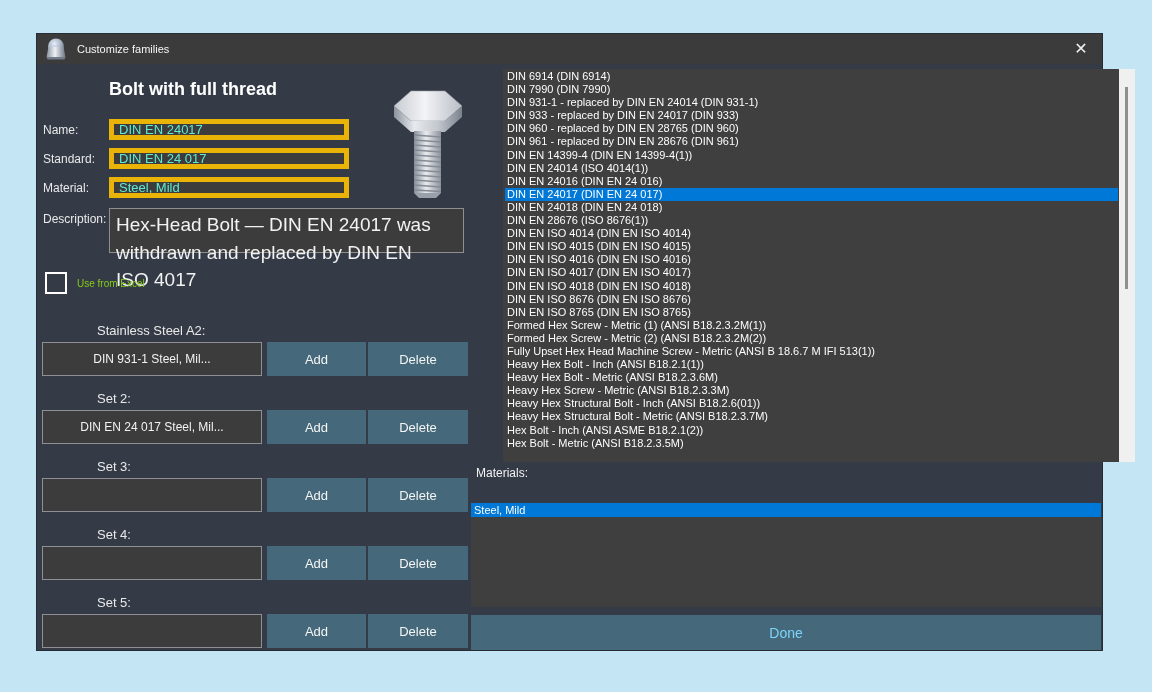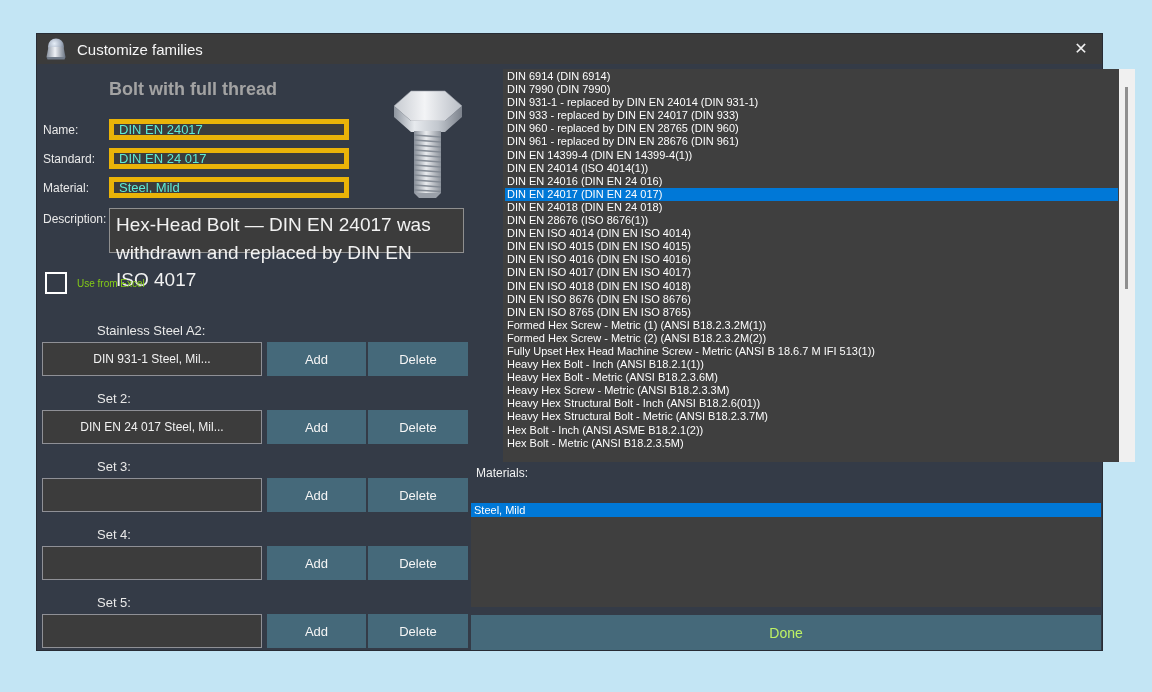--- a/index.html
+++ b/index.html
@@ -6,26 +6,26 @@
   html,body { width:1152px; height:692px; }
   body { background:#c3e5f4; font-family:"Liberation Sans", sans-serif; overflow:hidden; position:relative; }
 
   .dialog { position:absolute; left:36px; top:33px; width:1067px; height:618px;
             background:#343b47; border:1px solid #272c35; color:#f2f2f2; }
 
   
   .titlebar { position:absolute; left:0; top:0; right:0; height:30px; background:#3b3b3b;
               display:flex; align-items:center; }
   .app-icon { margin-left:8px; width:22px; height:24px; display:inline-block; }
-  .win-title { margin-left:10px; font-size:15px; color:#f5f5f5; }
+  .win-title { margin-left:10px; font-size:11px; color:#f5f5f5; }
   .close-x { position:absolute; right:10px; top:4px; width:22px; height:22px; color:#f0f0f0;
              font-size:16px; line-height:22px; text-align:center; cursor:pointer; }
 
   
-  .heading { position:absolute; left:72px; top:45px; font-size:18px; font-weight:600; color:#a3a3a3; }
+  .heading { position:absolute; left:72px; top:45px; font-size:18px; font-weight:600; color:#ffffff; }
   .bolt-img { position:absolute; left:347px; top:50px; width:88px; height:120px; }
 
   .fld-label { position:absolute; left:6px; font-size:12px; color:#e9e9e9; }
   .fld-input { position:absolute; left:72px; width:240px; height:21px; background:#3c3c3c;
                border:5px solid #eab308; color:#5eead4; font-size:13px; padding:0 5px;
                font-family:"Liberation Sans", sans-serif; }
   .desc-box { position:absolute; left:72px; top:174px; width:355px; height:45px; background:#3c3c3c;
               border:1px solid #8f8f8f; font-size:19px; color:#f2f2f2; padding:2px 6px; line-height:1.45; }
   .desc-box span { display:inline-block; max-width:330px; }
 
@@ -52,21 +52,21 @@
   .scrollbar { position:absolute; right:0; top:0; width:16px; height:100%; background:#f0f0f0; }
   .scroll-thumb { position:absolute; left:6px; top:18px; width:3px; height:202px; background:#8f8f8f; }
 
   
   .mat-label { position:absolute; left:439px; top:432px; font-size:12px; color:#f2f2f2; }
   .mat-panel { position:absolute; left:434px; top:469px; width:630px; height:104px; background:#3f3f3f; }
   .mat-item { font-size:11px; line-height:14px; height:14px; color:#fdfdfd; padding-left:3px; cursor:default; }
   .mat-item.selected { background:#0078d7; }
 
   .done-btn { position:absolute; left:434px; top:581px; width:630px; height:35px; background:#45697a;
-              border:none; color:#bef264; font-size:14px; font-family:"Liberation Sans", sans-serif;
+              border:none; color:#7dd3fc; font-size:14px; font-family:"Liberation Sans", sans-serif;
               cursor:pointer; }
 </style>
 </head>
 <body>
 
 <div class="dialog">
 
   <div class="titlebar">
     <span class="app-icon">
       <svg width="22" height="24" viewBox="0 0 22 24">

